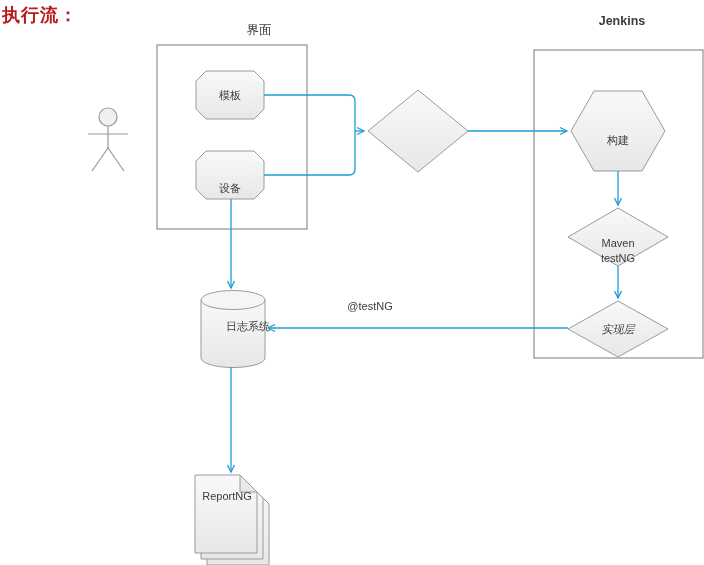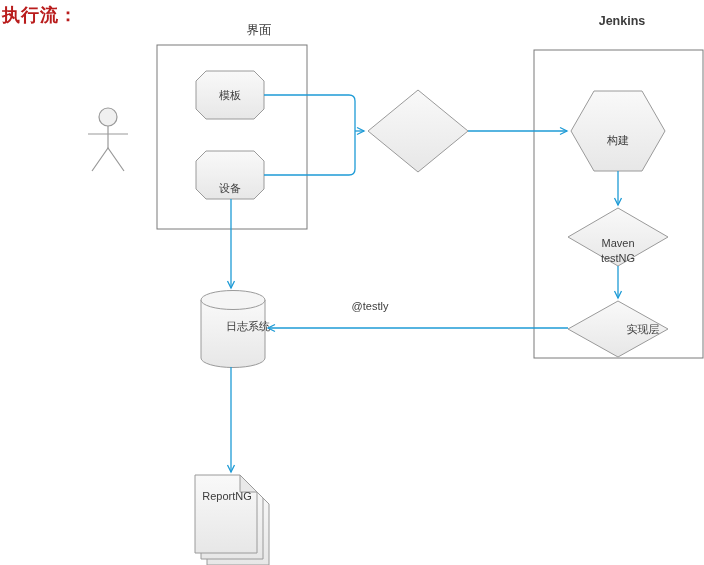--- a/index.html
+++ b/index.html
@@ -90,18 +90,18 @@
   <div class="title">执行流：</div>
 
   <div class="lbl small" style="left:227px; top:30px;margin-left:32px;">界面</div>
   <div class="lbl small" style="left:622px; top:21px;font-weight:bold;">Jenkins</div>
 
   <div class="lbl" style="left:230px; top:95px;">模板</div>
   <div class="lbl" style="left:230px; top:188px;">设备</div>
   <div class="lbl" style="left:618px; top:140px;text-align:center;">构建</div>
   <div class="lbl" style="left:618px; top:251px;">Maven
 testNG</div>
-  <div class="lbl" style="left:643px; top:329px;">实现层</div>
+  <div class="lbl" style="left:618px; top:329px;font-style:italic;">实现层</div>
   <div class="lbl" style="left:248px; top:326px;">日志系统</div>
   <div class="lbl" style="left:227px; top:496px;">ReportNG</div>
-  <div class="lbl" style="left:370px; top:306px;">@testly</div>
+  <div class="lbl" style="left:370px; top:306px;">@testNG</div>
 
 </div>
 
 </body></html>

